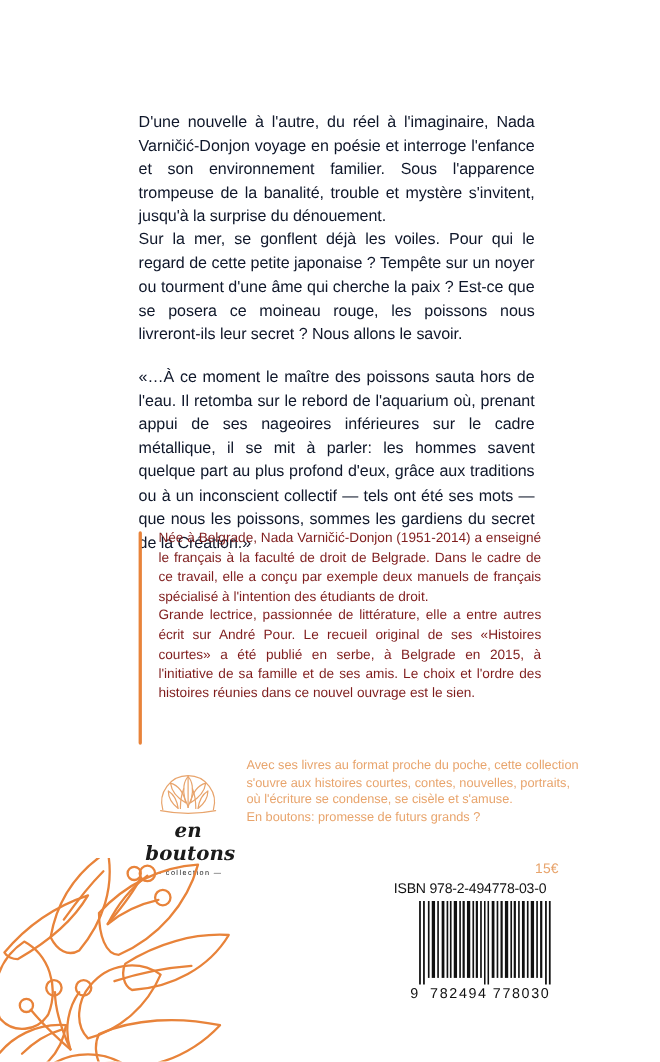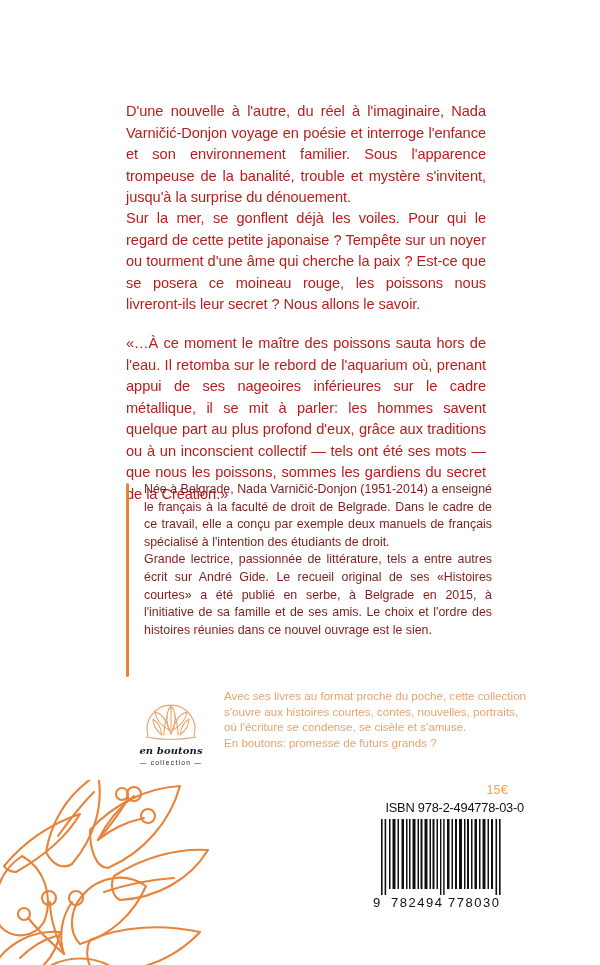--- a/index.html
+++ b/index.html
@@ -26,21 +26,21 @@
 
   
   .blurb {
     position: absolute;
     left: 126px;
     width: 360px;
     text-align: justify;
     text-justify: inter-word;
     font-size: 14.6px;
     line-height: 21.5px;
-    color: #b91c1c;
+    color: #0f172a;
     letter-spacing: -0.05px;
   }
   .blurb p { margin: 0; }
 
   #blurb-1 { top: 101px; }
   #blurb-2 { top: 208px; }
   #blurb-3 { top: 313px; margin-top: 20px; }
 
   
   .bio-wrap {
@@ -83,21 +83,21 @@
     width: 78px;
     flex: 0 0 78px;
     text-align: center;
     padding-top: 2px;
   }
   .logo svg { display: block; margin: 0 auto; }
   .logo-name {
     font-family: "DejaVu Serif", serif;
     font-style: italic;
     font-weight: 700;
-    font-size: 10px;
+    font-size: 18px;
     color: #1b1b1b;
     margin-top: 3px;
     letter-spacing: 0.1px;
   }
   .logo-sub {
     font-size: 6.6px;
     color: #1b1b1b;
     letter-spacing: 1.3px;
     margin-top: 3px;
   }
@@ -119,21 +119,21 @@
     color: #e8a46c;
     letter-spacing: 0.2px;
   }
 
   
   .isbn-block {
     position: absolute;
     left: 358px;
     top: 800px;
     width: 166px;
-    text-align: right;
+    text-align: left;
   }
   .isbn-text {
     font-size: 12.8px;
     color: #111111;
     letter-spacing: -0.2px;
     margin-bottom: 4px;
   }
   .barcode {
     width: 137px;
     margin: 0 auto;
@@ -165,21 +165,21 @@
   </div>
 
   <div class="blurb" id="blurb-3">
     <p>«…À ce moment le maître des poissons sauta hors de l'eau. Il retomba sur le rebord de l'aquarium où, prenant appui de ses nageoires inférieures sur le cadre métallique, il se mit à parler: les hommes savent quelque part au plus profond d'eux, grâce aux traditions ou à un inconscient collectif — tels ont été ses mots — que nous les poissons, sommes les gardiens du secret de la Création.»</p>
   </div>
 
   <div class="bio-wrap">
     <div class="bio-rule"></div>
     <div class="bio-text">
       <p>Née à Belgrade, Nada Varničić-Donjon (1951-2014) a enseigné le français à la faculté de droit de Belgrade. Dans le cadre de ce travail, elle a conçu par exemple deux manuels de français spécialisé à l'intention des étudiants de droit.</p>
-      <p>Grande lectrice, passionnée de littérature, tels a entre autres écrit sur André Gide. Le recueil original de ses «Histoires courtes» a été publié en serbe, à Belgrade en 2015, à l'initiative de sa famille et de ses amis. Le choix et l'ordre des histoires réunies dans ce nouvel ouvrage est le sien.</p>
+      <p>Grande lectrice, passionnée de littérature, elle a entre autres écrit sur André Pour. Le recueil original de ses «Histoires courtes» a été publié en serbe, à Belgrade en 2015, à l'initiative de sa famille et de ses amis. Le choix et l'ordre des histoires réunies dans ce nouvel ouvrage est le sien.</p>
     </div>
   </div>
 
   <div class="collection">
 
     <div class="logo">
       <span>
         <svg width="62" height="52" viewBox="0 0 62 52" fill="none" stroke="#e8a46c" stroke-width="1.1" stroke-linecap="round" stroke-linejoin="round">
 
           <path d="M8 46 A24 24 0 1 1 54 46"></path>

